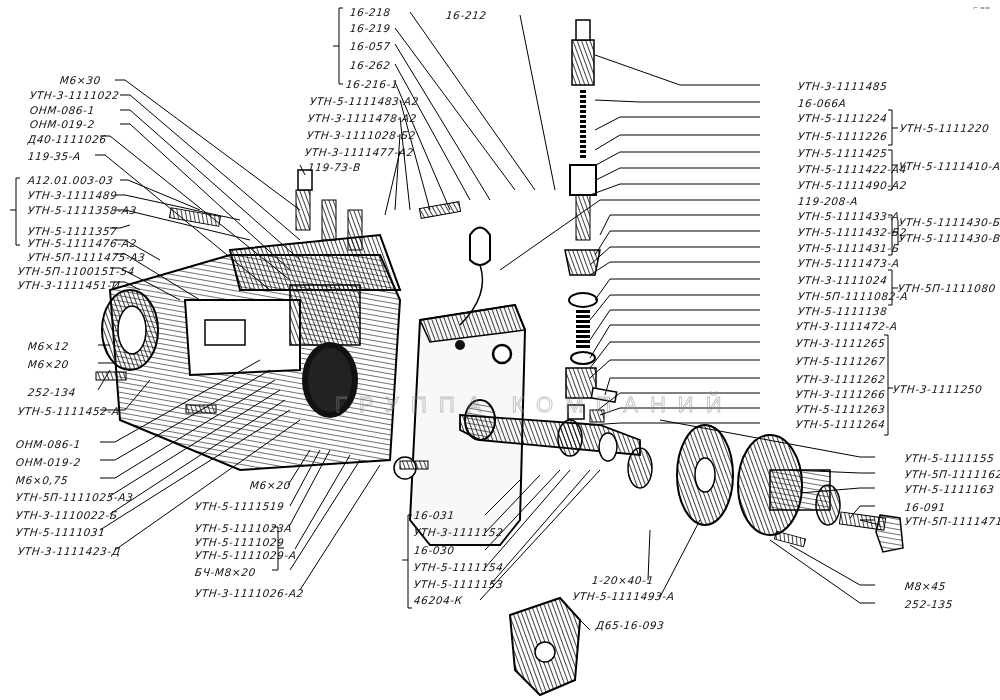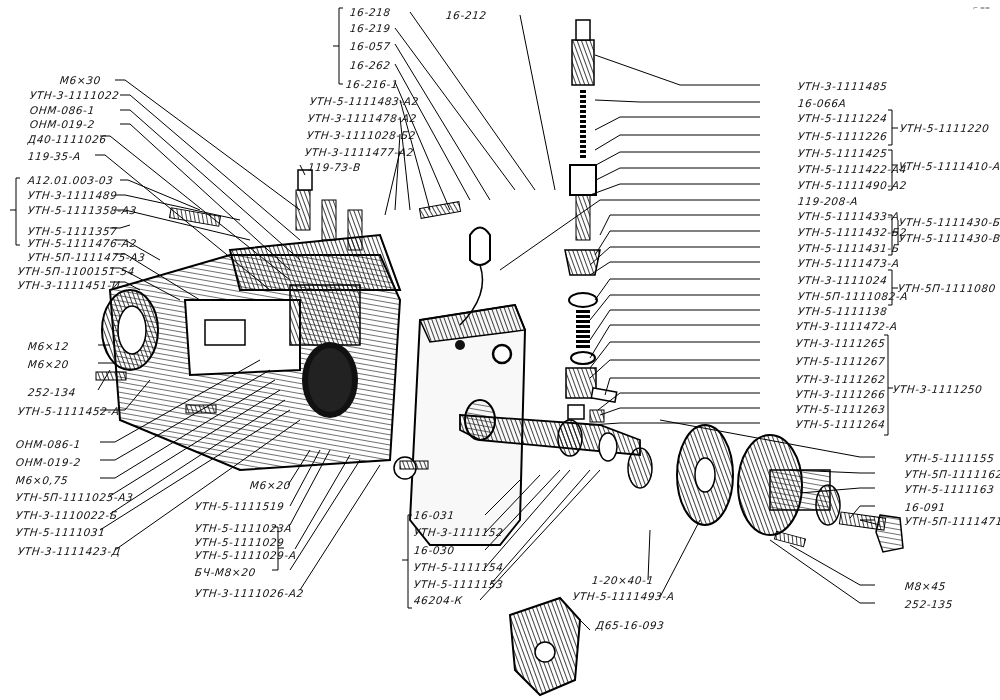--- a/index.html
+++ b/index.html
@@ -203,20 +203,21 @@
         <path d="M892,288 H898"></path>
       <path d="M884,335 H888 V435 H884"></path>
         <path d="M888,388 H893"></path>
       <path d="M272,527 H278 V570 H272"></path>
         <path d="M278,548 H284"></path>
       <path d="M412,515 H408 V608 H412"></path>
         <path d="M402,560 H408"></path>
     </g>
   </svg>
 
+  <div class="wm2">ГРУППА КОМПАНИЙ</div>
   <div class="corner">⌐ ==</div>
 
   <div class="lbl" style="left:60px;top:74px">М6×30</div>
   <div class="lbl" style="left:30px;top:89px">УТН-3-1111022</div>
   <div class="lbl" style="left:30px;top:104px">ОНМ-086-1</div>
   <div class="lbl" style="left:30px;top:118px">ОНМ-019-2</div>
   <div class="lbl" style="left:28px;top:133px">Д40-1111026</div>
   <div class="lbl" style="left:28px;top:150px">119-35-А</div>
   <div class="lbl" style="left:28px;top:174px">А12.01.003-03</div>
   <div class="lbl" style="left:28px;top:189px">УТН-3-1111489</div>

